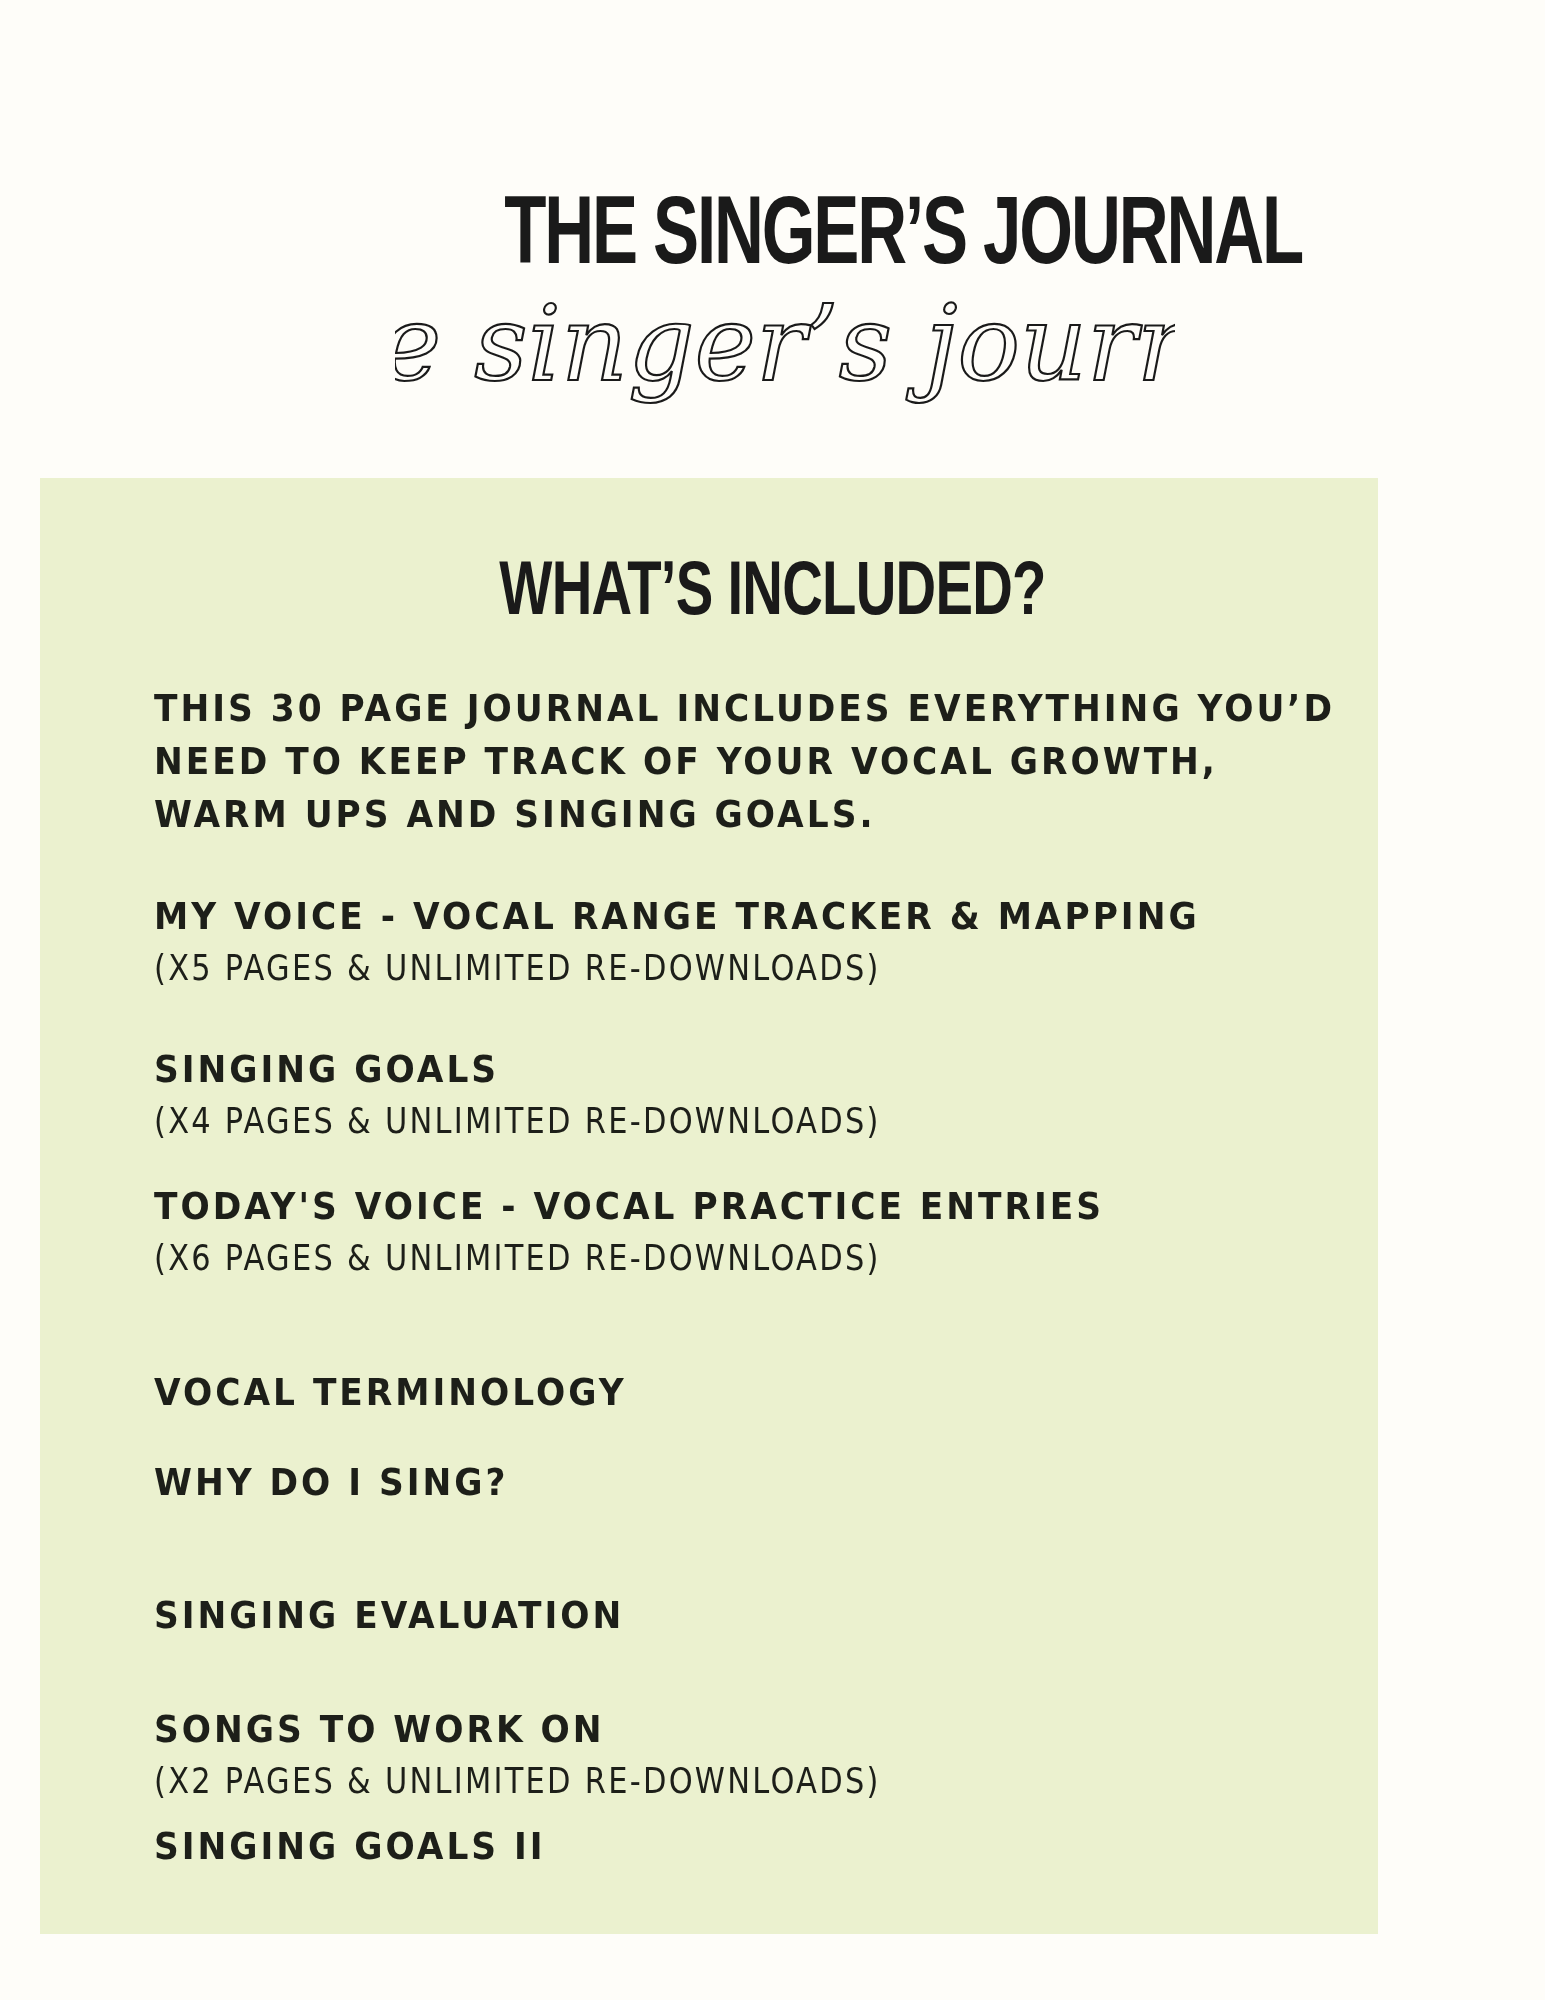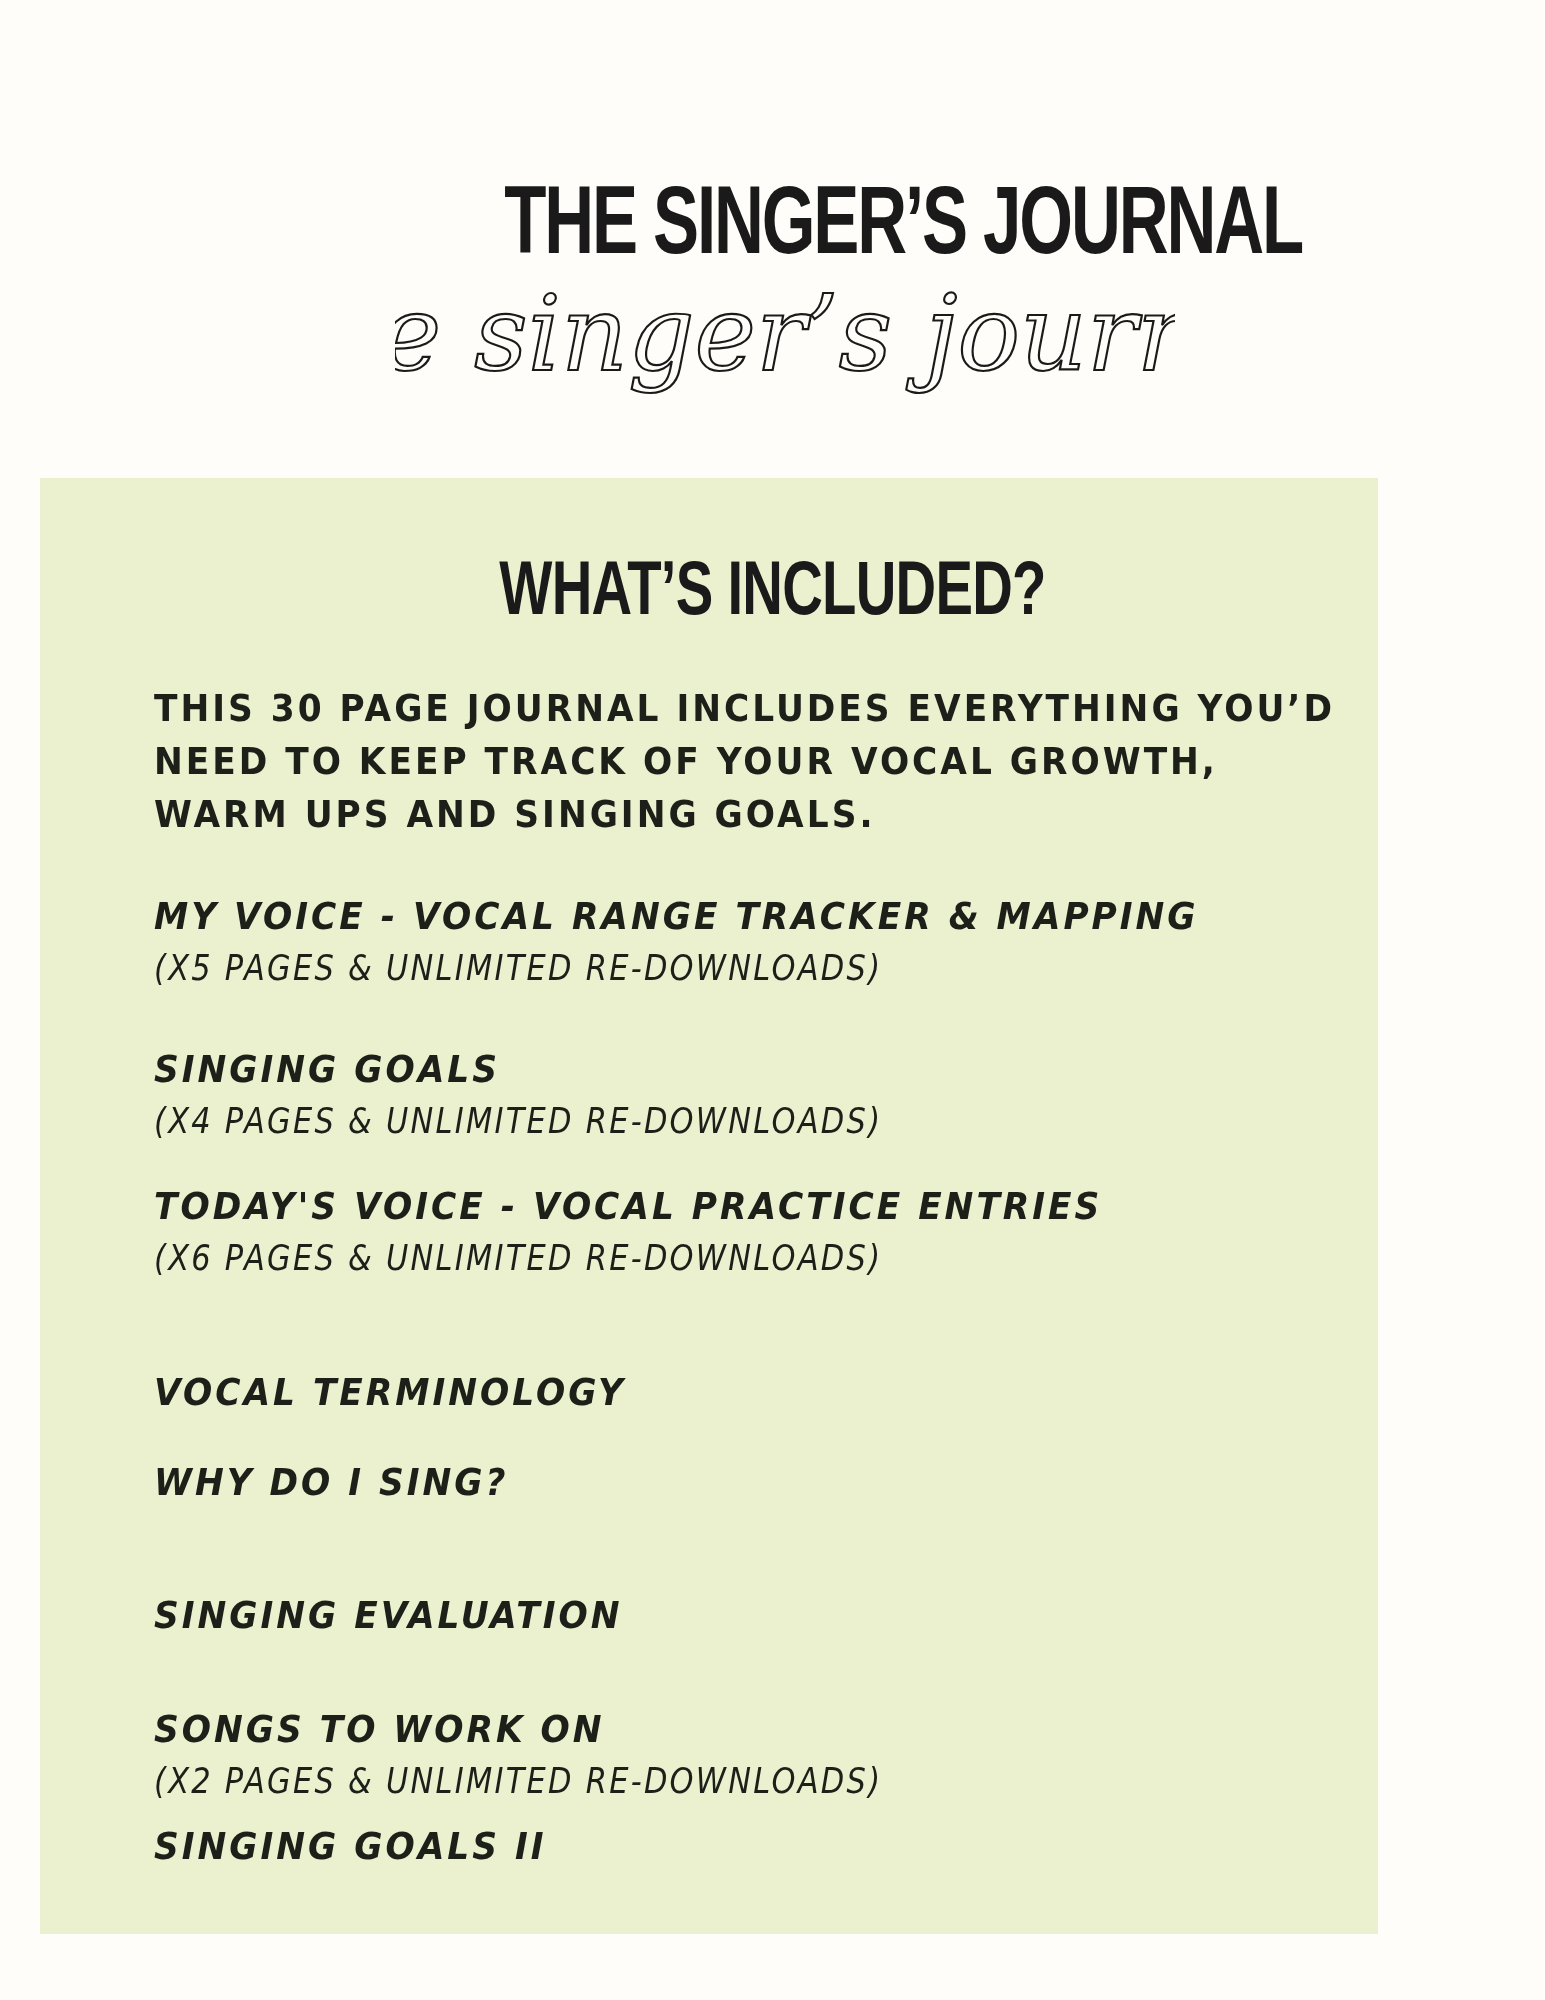--- a/index.html
+++ b/index.html
@@ -11,21 +11,21 @@
       height: 2000px;
       background: #fefdf9;
       position: relative;
       overflow: hidden;
       color: #1b1c18;
       font-family: "Liberation Sans", sans-serif;
     }
     .header {
       position: absolute;
       left: 0;
-      top: 0;
+      top: 10px;
       width: 1545px;
       height: 478px;
     }
     .title-block {
       position: absolute;
       left: 395px;
       top: 170px;
       width: 780px;
       height: 260px;
     }
@@ -105,21 +105,20 @@
     .items {
       position: absolute;
       left: 114px;
       top: 0;
       width: 1300px;
     }
     .item {
       position: absolute;
       left: 0;
       width: 1300px;
-      font-style: italic;
     }
     .item-title {
       display: block;
       font-family: "DejaVu Sans", sans-serif;
       font-weight: bold;
       font-size: 37px;
       line-height: 52px;
       letter-spacing: 3.2px;
       white-space: nowrap;
       transform: scaleX(0.93);

